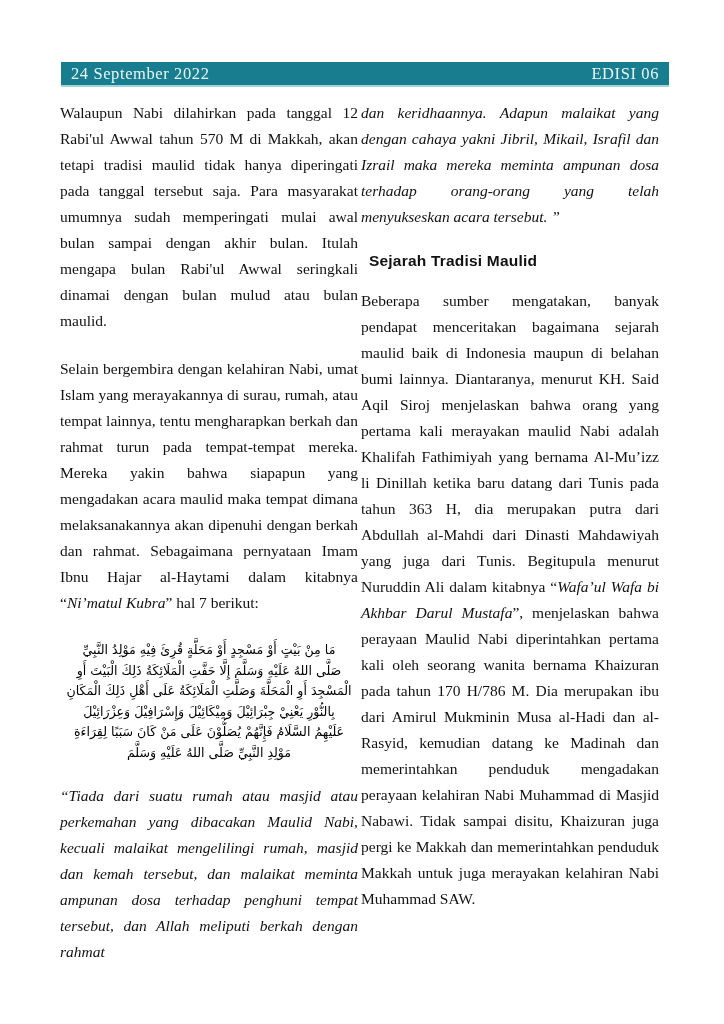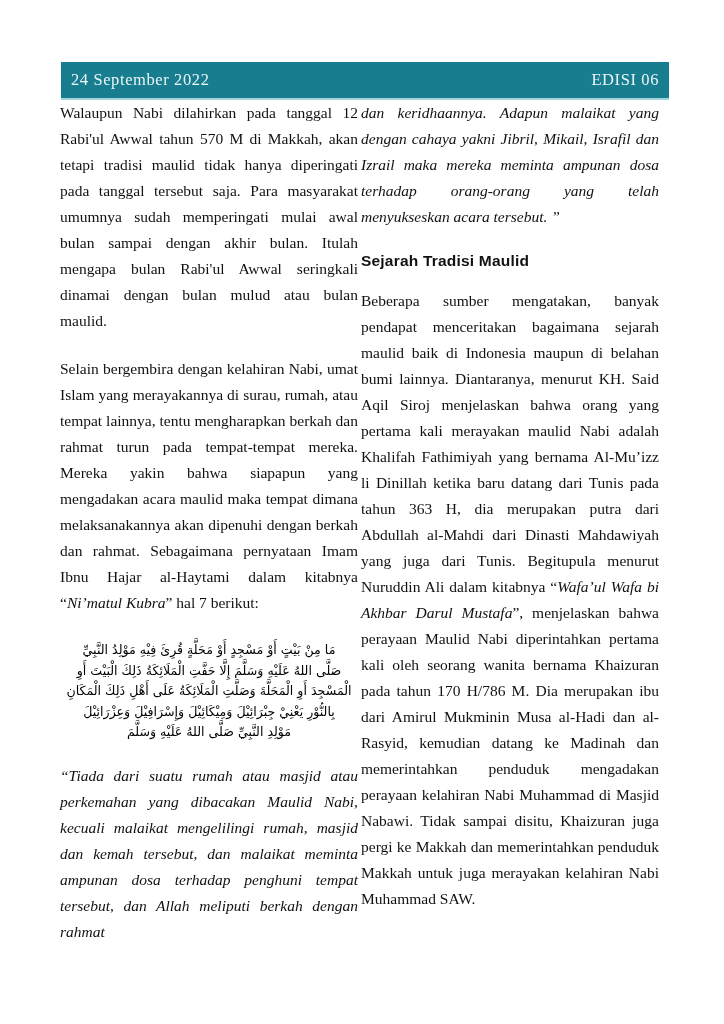--- a/index.html
+++ b/index.html
@@ -1,57 +1,58 @@
 <!DOCTYPE html>
 <html><head>
 <meta charset="utf-8">
 <style>
   html, body { margin: 0; padding: 0; background: #ffffff; }
   body { width: 724px; height: 1024px; position: relative; overflow: hidden;
          font-family: "Liberation Serif", "DejaVu Serif", serif; color: #111; }
   .header-bar {
-    position: absolute; left: 61px; top: 62px; width: 608px; height: 38px;
+    position: absolute; left: 61px; top: 62px; width: 608px; height: 25px;
     background: #177d8f; border-bottom: 2px solid #9fd4dc;
     display: flex; align-items: center; justify-content: space-between;
     padding: 0 10px; box-sizing: border-box; color: #eaf6f8;
     font-family: "Liberation Serif", serif; font-size: 16.5px; letter-spacing: 0.6px;
   }
   .col { position: absolute; top: 100px; width: 298px; }
   .col-left { left: 60px; }
   .col-right { left: 361px; }
   p { margin: 0; font-size: 15.5px; line-height: 26px; text-align: justify; }
   .gap { height: 22px; }
   .italic { font-style: italic; }
   .arabic {
     direction: rtl; text-align: center; font-family: "DejaVu Sans", sans-serif;
     font-size: 12.6px; line-height: 20.5px; margin: 24px 0 20px 0; color: #000000;
   }
   .arabic div { white-space: nowrap; }
   h2 {
-    margin: 22px 0 18px 0; font-family: "Liberation Sans", "DejaVu Sans", sans-serif;
+    margin: 22px 0 18px 8px; font-family: "Liberation Sans", "DejaVu Sans", sans-serif;
     font-weight: bold; font-size: 15.5px; letter-spacing: 0.2px;
   }
 </style>
 </head>
 <body>
 
 <div class="header-bar">
   <span>24 September 2022</span>
   <span>EDISI 06</span>
 </div>
 
 <div class="col col-left">
   <p>Walaupun Nabi dilahirkan pada tanggal 12 Rabi'ul Awwal tahun 570 M di Makkah, akan tetapi tradisi maulid tidak hanya diperingati pada tanggal tersebut saja. Para masyarakat umumnya sudah memperingati mulai awal bulan sampai dengan akhir bulan. Itulah mengapa bulan Rabi'ul Awwal seringkali dinamai dengan bulan mulud atau bulan maulid.</p>
   <div class="gap"></div>
   <p><span>Selain bergembira dengan kelahiran Nabi, umat Islam yang merayakannya di surau, rumah, atau tempat lainnya, tentu mengharapkan berkah dan rahmat turun pada tempat-tempat mereka. Mereka yakin bahwa siapapun yang mengadakan acara maulid maka tempat dimana melaksanakannya akan dipenuhi dengan berkah dan rahmat. Sebagaimana pernyataan Imam Ibnu Hajar al-Haytami dalam kitabnya “</span><span class="italic">Ni’matul Kubra</span><span>” hal 7 berikut:</span></p>
   <div class="arabic">
     <div>مَا مِنْ بَيْتٍ أَوْ مَسْجِدٍ أَوْ مَحَلَّةٍ قُرِئَ فِيْهِ مَوْلِدُ النَّبِيِّ</div>
     <div>صَلَّى اللهُ عَلَيْهِ وَسَلَّمَ إِلَّا حَفَّتِ الْمَلَائِكَةُ ذَلِكَ الْبَيْتَ أَوِ</div>
     <div>الْمَسْجِدَ أَوِ الْمَحَلَّةَ وَصَلَّتِ الْمَلَائِكَةُ عَلَى أَهْلِ ذَلِكَ الْمَكَانِ</div>
     <div>بِالنُّوْرِ يَعْنِيْ جِبْرَائِيْلَ وَمِيْكَائِيْلَ وَإِسْرَافِيْلَ وَعِزْرَائِيْلَ</div>
+    <div>عَلَيْهِمُ السَّلَامُ فَإِنَّهُمْ يُصَلُّوْنَ عَلَى مَنْ كَانَ سَبَبًا لِقِرَاءَةِ</div>
     <div>مَوْلِدِ النَّبِيِّ صَلَّى اللهُ عَلَيْهِ وَسَلَّمَ</div>
   </div>
   <p class="italic">“Tiada dari suatu rumah atau masjid atau perkemahan yang dibacakan Maulid Nabi, kecuali malaikat mengelilingi rumah, masjid dan kemah tersebut, dan malaikat meminta ampunan dosa terhadap penghuni tempat tersebut, dan Allah meliputi berkah dengan rahmat</p>
 </div>
 
 <div class="col col-right">
   <p class="italic">dan keridhaannya. Adapun malaikat yang dengan cahaya yakni Jibril, Mikail, Israfil dan Izrail maka mereka meminta ampunan dosa terhadap orang-orang yang telah menyukseskan acara tersebut. ”</p>
   <h2>Sejarah Tradisi Maulid</h2>
   <p><span>Beberapa sumber mengatakan, banyak pendapat menceritakan bagaimana sejarah maulid baik di Indonesia maupun di belahan bumi lainnya. Diantaranya, menurut KH. Said Aqil Siroj menjelaskan bahwa orang yang pertama kali merayakan maulid Nabi adalah Khalifah Fathimiyah yang bernama Al-Mu’izz li Dinillah ketika baru datang dari Tunis pada tahun 363 H, dia merupakan putra dari Abdullah al-Mahdi dari Dinasti Mahdawiyah yang juga dari Tunis. Begitupula menurut Nuruddin Ali dalam kitabnya “</span><span class="italic">Wafa’ul Wafa bi Akhbar Darul Mustafa</span><span>”, menjelaskan bahwa perayaan Maulid Nabi diperintahkan pertama kali oleh seorang wanita bernama Khaizuran pada tahun 170 H/786 M. Dia merupakan ibu dari Amirul Mukminin Musa al-Hadi dan al-Rasyid, kemudian datang ke Madinah dan memerintahkan penduduk mengadakan perayaan kelahiran Nabi Muhammad di Masjid Nabawi. Tidak sampai disitu, Khaizuran juga pergi ke Makkah dan memerintahkan penduduk Makkah untuk juga merayakan kelahiran Nabi Muhammad SAW.</span></p>
 </div>

